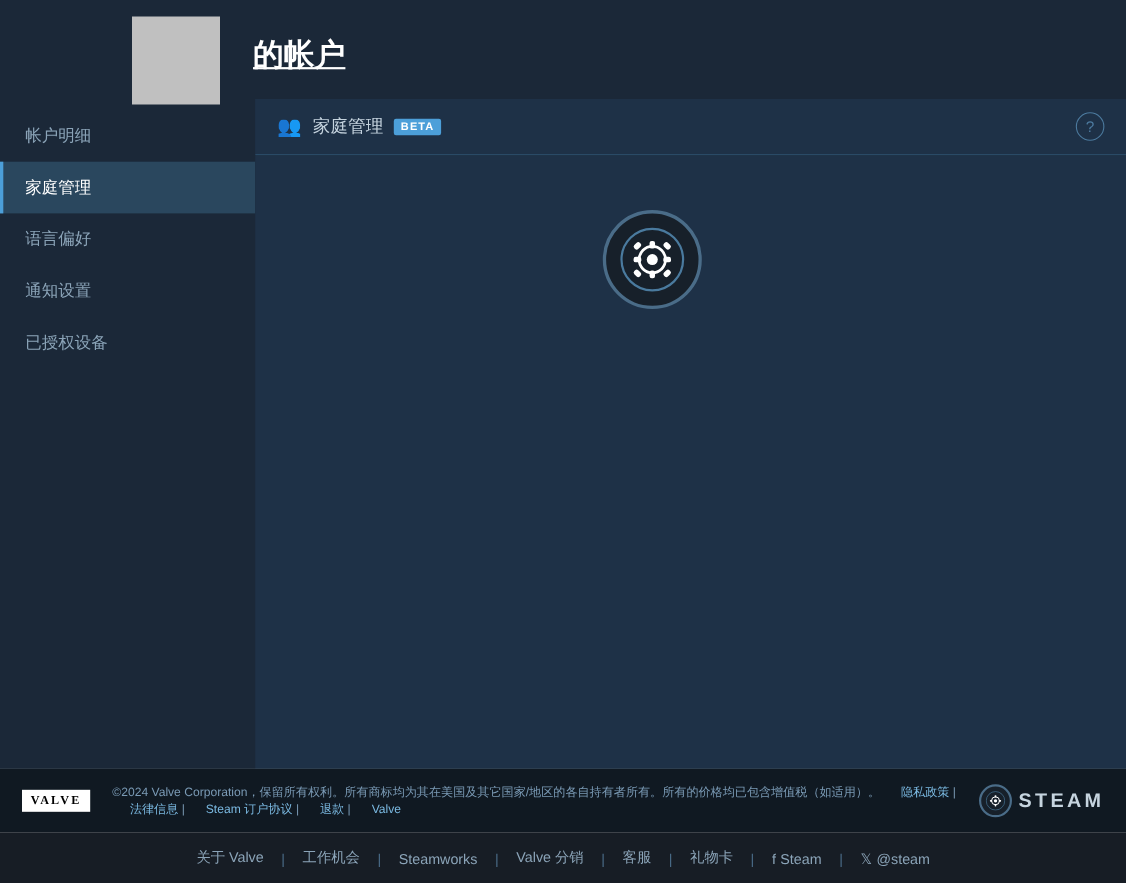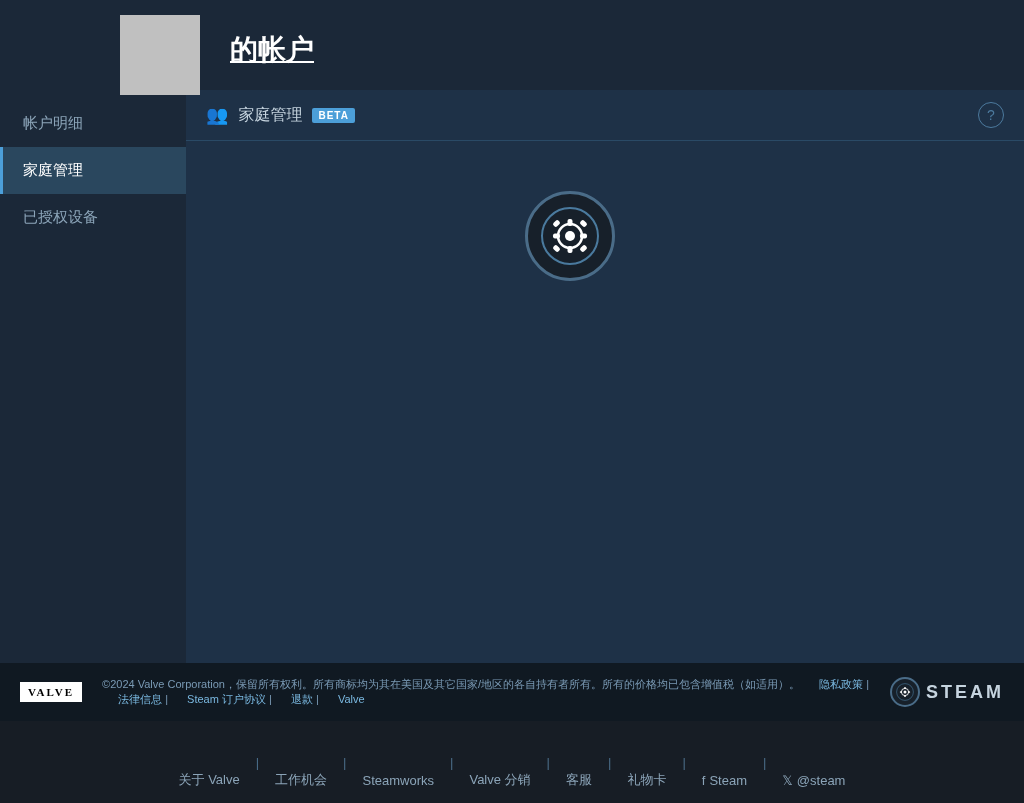--- a/index.html
+++ b/index.html
@@ -41,21 +41,21 @@
 
     
     .main-container {
       display: flex;
       flex: 1;
       overflow: hidden;
     }
 
     
     .sidebar {
-      width: 186px;
+      width: 232px;
       background: #1b2838;
       padding-top: 10px;
       flex-shrink: 0;
     }
     .sidebar-item {
       padding: 14px 20px;
       font-size: 15px;
       color: #8ba4b8;
       cursor: pointer;
       border-left: 3px solid transparent;
@@ -218,40 +218,41 @@
       gap: 0;
       flex-wrap: nowrap;
     }
     .footer-link {
       font-size: 13px;
       color: #8ba4b8;
       text-decoration: none;
       padding: 0 16px;
       cursor: pointer;
       white-space: nowrap;
-      margin-top: 36px;
     }
     .footer-separator {
       color: #4a6c88;
       font-size: 13px;
     }
   </style>
 </head>
 <body>
 
 <div class="header">
   <div class="header-avatar"></div>
   <h1 class="header-title">的帐户</h1>
 </div>
 
 <div class="main-container">
 
   <nav class="sidebar">
     <div class="sidebar-item">帐户明细</div>
     <div class="sidebar-item active">家庭管理</div>
+    <div class="sidebar-item">语言偏好</div>
+    <div class="sidebar-item">通知设置</div>
     <div class="sidebar-item">已授权设备</div>
   </nav>
 
   <div class="content-area">
     <div class="content-header">
       <div class="content-header-left">
         <span class="family-icon">👥</span>
         <span class="content-header-title">家庭管理</span>
         <span class="beta-badge">BETA</span>
       </div>

